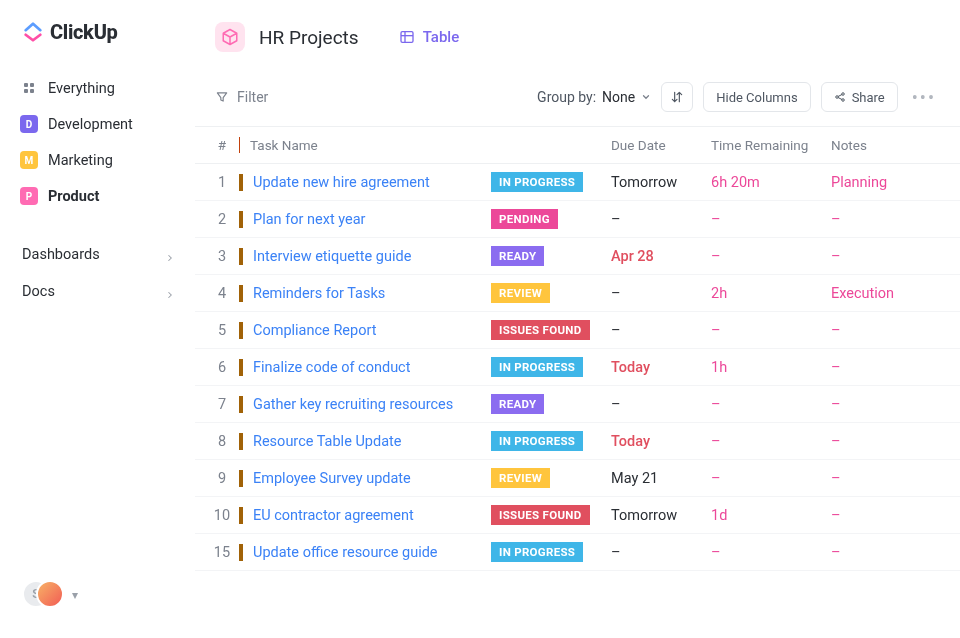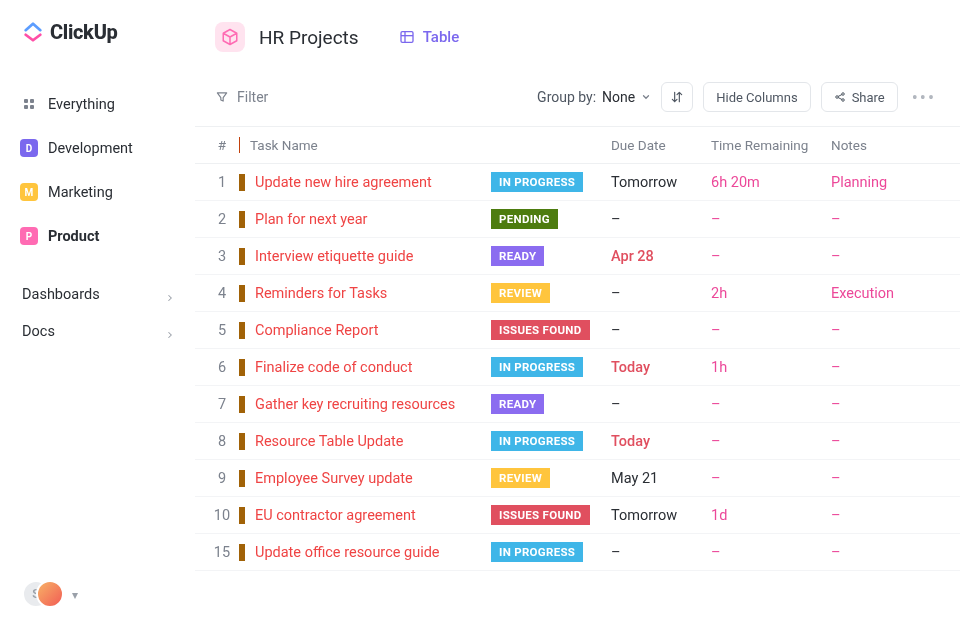--- a/index.html
+++ b/index.html
@@ -1,29 +1,29 @@
 <!DOCTYPE html>
 <html><head>
 <meta charset="utf-8">
 <style>
   * { box-sizing: border-box; margin: 0; padding: 0; }
   html, body { width: 960px; height: 638px; font-family: -apple-system, BlinkMacSystemFont, "Segoe UI", Roboto, sans-serif; background: #fff; color: #2a2e34; overflow: hidden; }
   .app { display: flex; width: 100%; height: 100%; }
 
   
   .sidebar { width: 195px; flex-shrink: 0; padding: 20px 14px 20px 18px; display: flex; flex-direction: column; background: #fff; }
-  .logo { display: flex; align-items: center; gap: 6px; margin-bottom: 44px; margin-left: 4px; }
+  .logo { display: flex; align-items: center; gap: 6px; margin-bottom: 28px; margin-left: 4px; }
   .logo-mark { width: 22px; height: 22px; }
   .logo-text { font-weight: 800; font-size: 20px; letter-spacing: -0.3px; }
   .nav { display: flex; flex-direction: column; gap: 4px; margin-bottom: 28px; }
   .nav-item { display: flex; align-items: center; gap: 12px; padding: 6px 8px; border-radius: 6px; font-size: 14.5px; color: #2a2e34; cursor: pointer; }
   .nav-item .icn { width: 18px; height: 18px; display:flex; align-items:center; justify-content:center; color:#4f5762; }
   .spaces-header { display: flex; justify-content: space-between; align-items: center; padding: 0 6px 10px 4px; font-size: 14.5px; color: #2a2e34; font-weight: 500; }
   .spaces-header .chev { color: #7c828d; }
-  .space-list { display: flex; flex-direction: column; gap: 12px; margin-bottom: 24px; }
+  .space-list { display: flex; flex-direction: column; gap: 4px; margin-bottom: 24px; }
   .space-item { display: flex; align-items: center; gap: 10px; padding: 7px 8px 7px 2px; font-size: 14.5px; color:#2a2e34; cursor: pointer; border-radius:6px; }
   .space-item.active .space-label { font-weight: 700; }
   .space-icon { width: 18px; height: 18px; border-radius: 4px; display:flex; align-items:center; justify-content:center; font-size: 10px; font-weight:700; color:#fff; flex-shrink:0;}
   .dots-icon { display:flex; gap:2px; flex-wrap:wrap; width:14px; height:14px; align-content:center; justify-content:center; }
   .dots-icon span { width:4px; height:4px; border-radius:1px; background:#7c828d; }
   .section-item { display:flex; align-items:flex-end; justify-content:space-between; padding: 10px 6px 10px 4px; font-size:14.5px; color:#2a2e34; cursor:pointer; }
   .section-item .chev { color:#9aa0a9; }
   .sidebar-foot { margin-top:auto; padding: 0 4px 8px; display:flex; align-items:center; gap:6px; }
   .avatar-stack { position:relative; width:44px; height:30px; }
   .avatar { width:28px; height:28px; border-radius:50%; position:absolute; border:2px solid #fff; }
@@ -48,21 +48,21 @@
   .pill-btn { height:30px; padding:0 12px; border:1px solid #e3e6ea; border-radius:6px; display:flex; align-items:center; gap:6px; color:#4f5762; font-size:13px; cursor:pointer; background:#fff;}
   .more-dots { color:#b2b7bf; font-size:18px; letter-spacing:2px; padding:0 4px; cursor:pointer;}
 
   
   .table { border-top:1px solid #eef0f2; }
   .thead { display:grid; grid-template-columns: 34px 252px 120px 100px 120px 110px; column-gap:0; padding: 10px 0 10px 10px; font-size:13.5px; color:#7c828d; border-bottom:1px solid #eef0f2; }
   .thead .th-num { text-align:center; }
   .thead .th-name { border-left:1px solid #c2410c; padding-left:10px; }
   .tbody .row { display:grid; grid-template-columns: 34px 252px 120px 100px 120px 110px; align-items:center; padding: 8px 0 8px 10px; font-size:14.5px; border-bottom:1px solid #f3f4f6; min-height:34px;}
   .cell-num { text-align:center; color:#7c828d; }
-  .cell-name { border-left:6px solid #a16207; padding-left:10px; color:#ef4444; white-space:nowrap; overflow:hidden; text-overflow:ellipsis;}
+  .cell-name { border-left:4px solid #a16207; padding-left:10px; color:#3b82f6; white-space:nowrap; overflow:hidden; text-overflow:ellipsis;}
   .cell-status { }
   .badge { display:inline-block; padding: 3px 8px; border-radius:0; font-size:11.5px; font-weight:700; color:#fff; letter-spacing:0.3px;}
   .cell-due { color:#2a2e34; }
   .cell-due.red { color:#e04f5f; font-weight:500; }
   .cell-time, .cell-notes { color:#ec4899; }
 
   svg { display:block; }
 </style>
 </head>
 <body>
@@ -204,21 +204,21 @@
             <div class="cell-num">1</div>
             <div class="cell-name">Update new hire agreement</div>
             <div class="cell-status"><span class="badge" style="background:#3fb6e8">IN PROGRESS</span></div>
             <div class="cell-due">Tomorrow</div>
             <div class="cell-time">6h 20m</div>
             <div class="cell-notes">Planning</div>
           </div>
           <div class="row">
             <div class="cell-num">2</div>
             <div class="cell-name">Plan for next year</div>
-            <div class="cell-status"><span class="badge" style="background:#4d7c0f">PENDING</span></div>
+            <div class="cell-status"><span class="badge" style="background:#ec4899">PENDING</span></div>
             <div class="cell-due">–</div>
             <div class="cell-time">–</div>
             <div class="cell-notes">–</div>
           </div>
           <div class="row">
             <div class="cell-num">3</div>
             <div class="cell-name">Interview etiquette guide</div>
             <div class="cell-status"><span class="badge" style="background:#8b6cf0">READY</span></div>
             <div class="cell-due red">Apr 28</div>
             <div class="cell-time">–</div>

